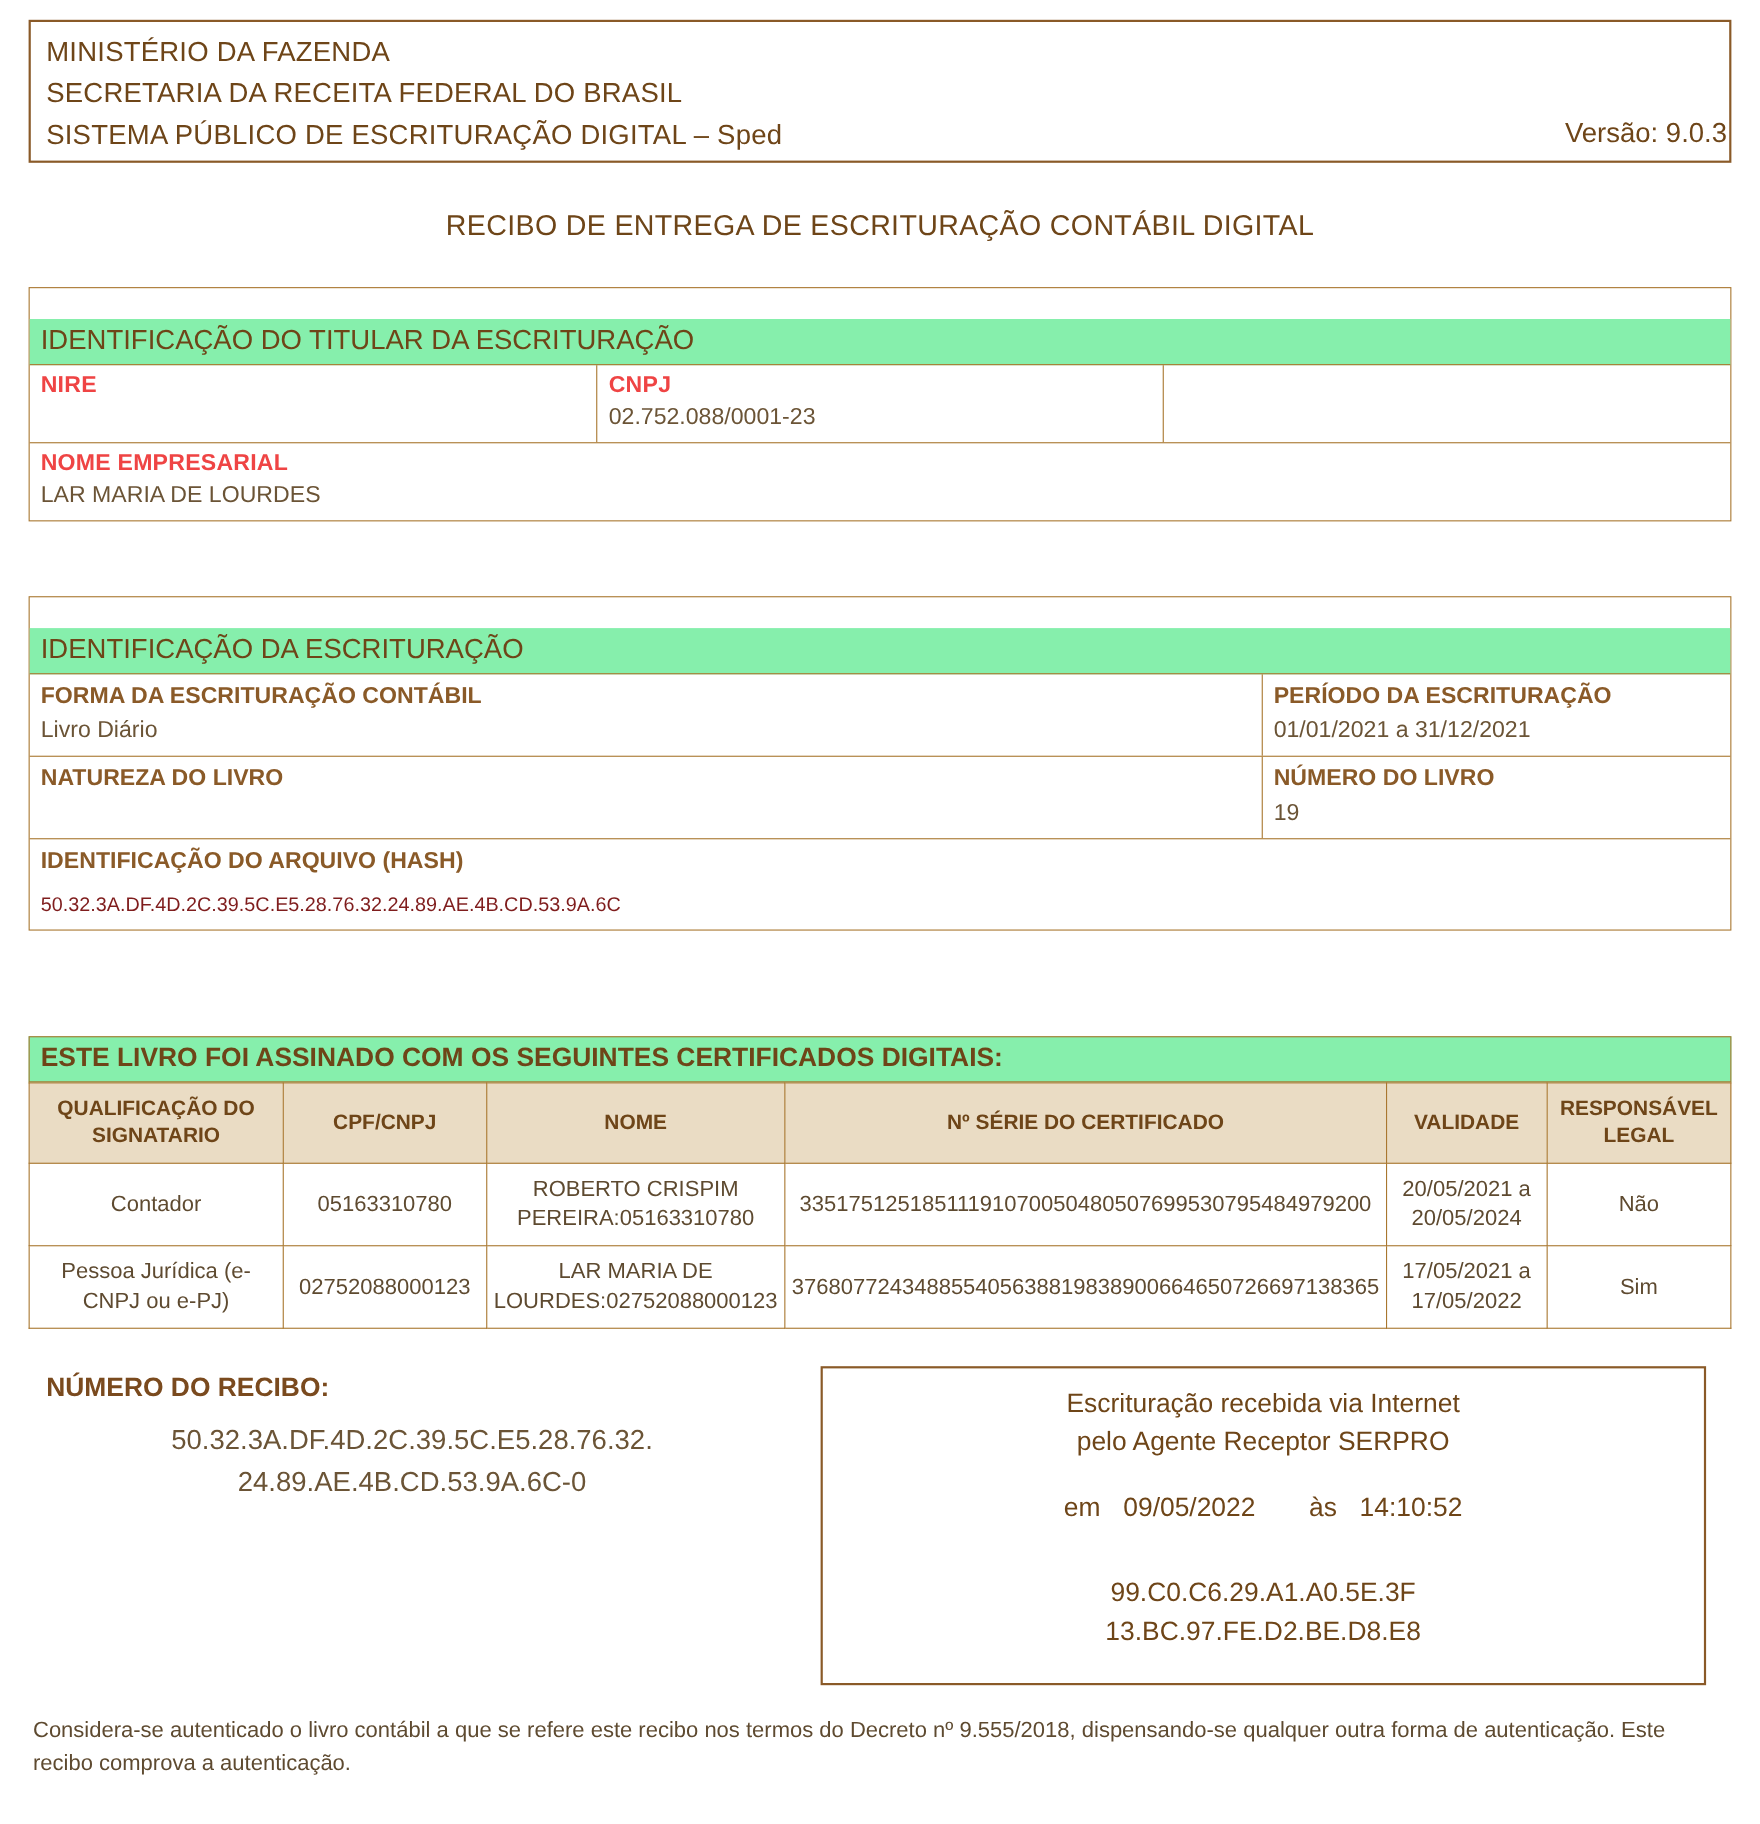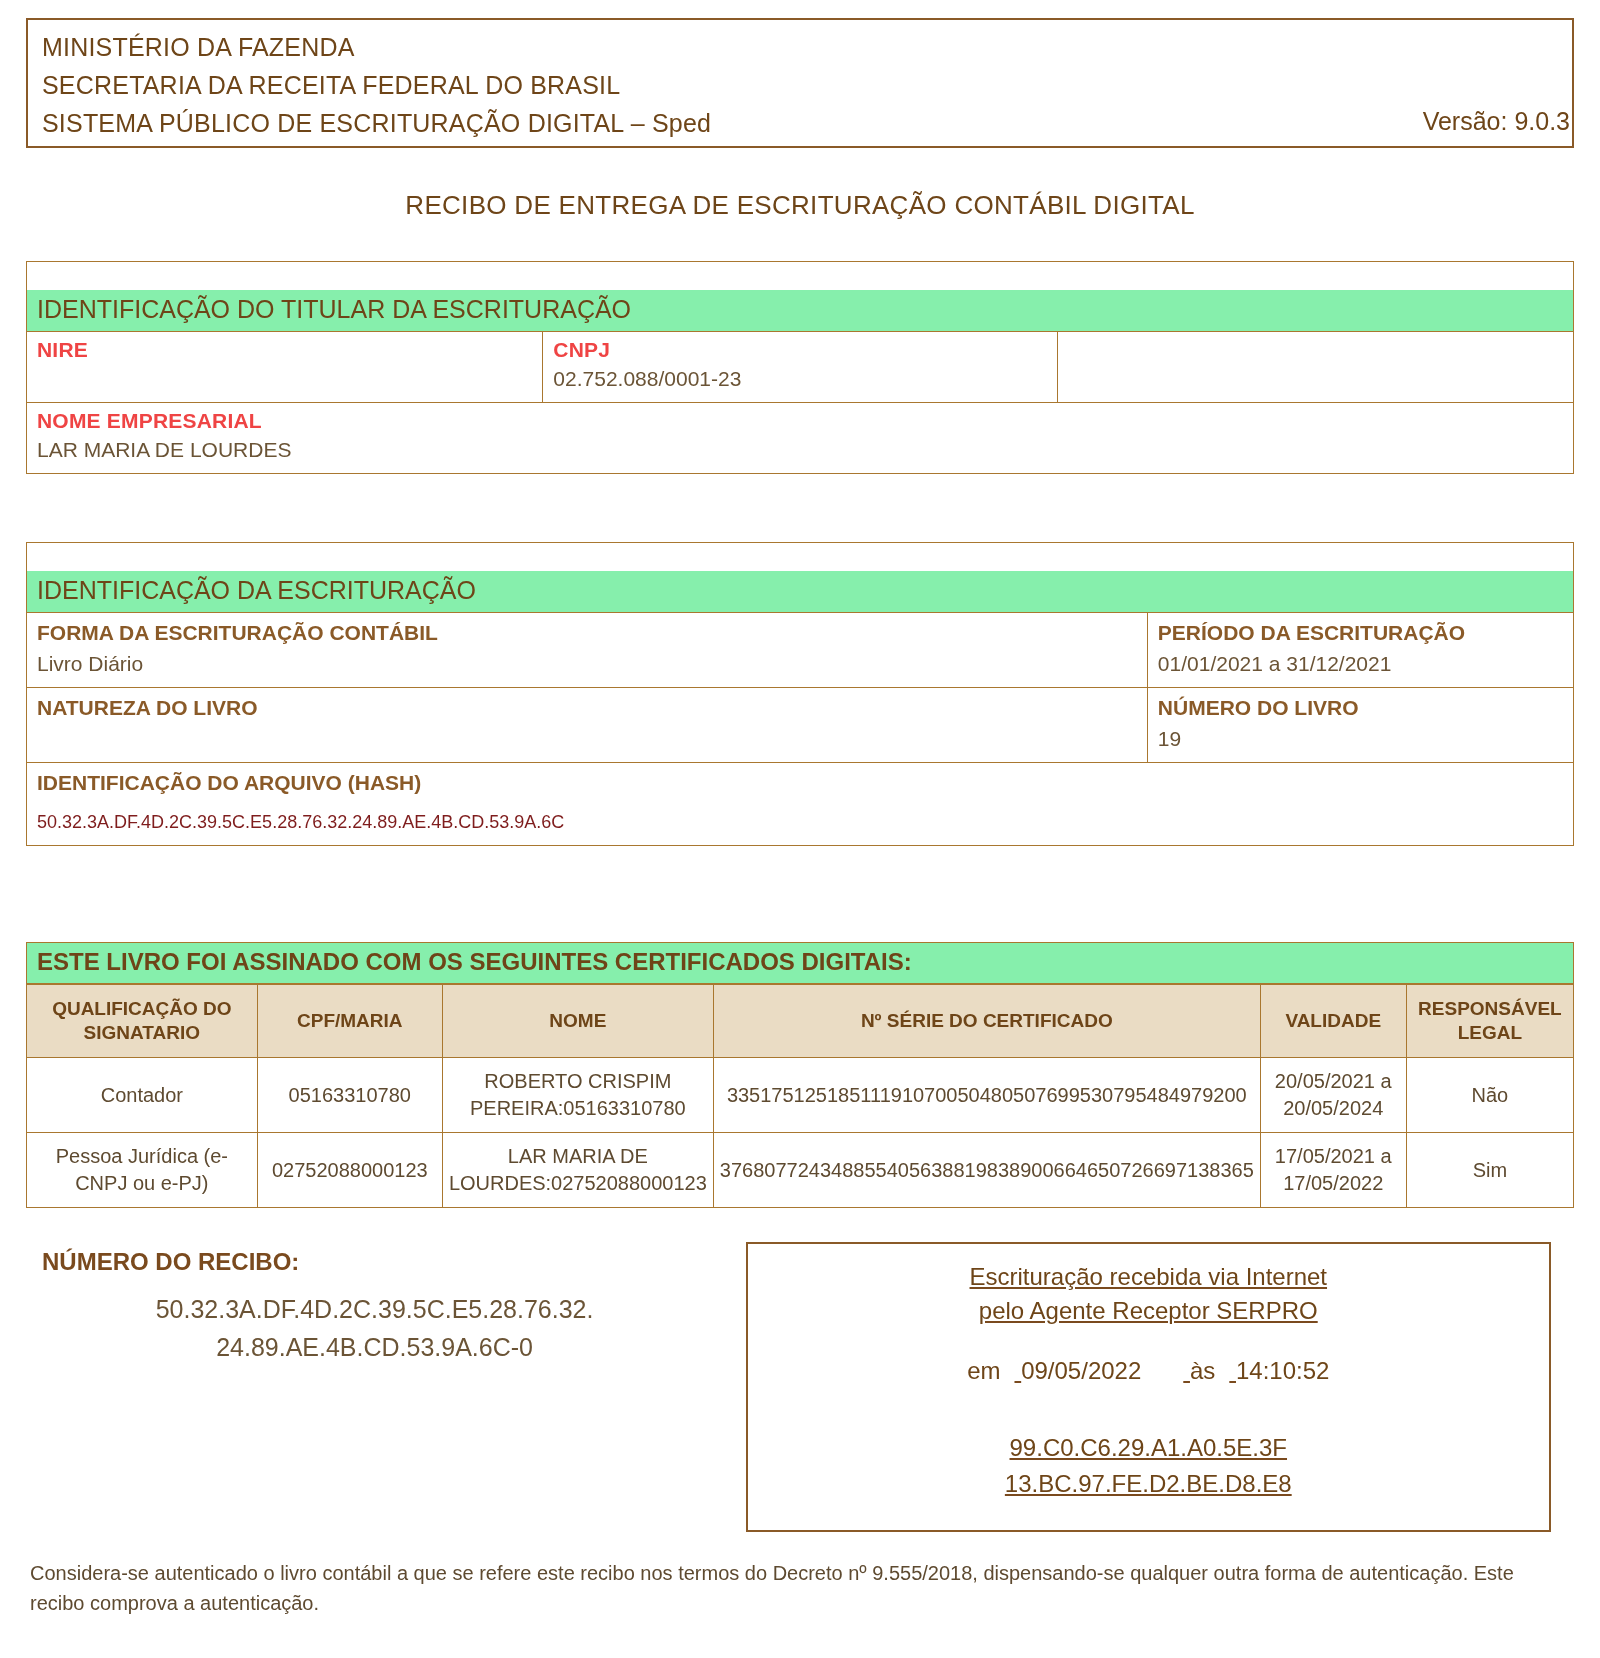--- a/index.html
+++ b/index.html
@@ -168,21 +168,20 @@
     text-align: center;
     padding: 0 34px;
   }
   .serpro-box {
     width: 52%;
     margin-left: 2.5%;
     border: 2px solid #8a5a28;
     padding: 16px 10px 22px 10px;
     text-align: center;
     min-height: 290px;
-    text-decoration: underline;
   }
   .serpro-line {
     font-size: 24px;
     color: #6e4518;
     line-height: 34px;
   }
   .serpro-datetime {
     font-size: 24px;
     color: #6e4518;
     margin-top: 26px;
@@ -272,21 +271,21 @@
   </div>
 
   <div class="spacer-58"></div>
 
   <div class="section" style="border:none;">
     <div class="section-title bold" style="border:1px solid #a9772f;">ESTE LIVRO FOI ASSINADO COM OS SEGUINTES CERTIFICADOS DIGITAIS:</div>
     <table class="certs">
       <thead>
         <tr>
           <th class="col-qual">QUALIFICAÇÃO DO SIGNATARIO</th>
-          <th class="col-cpf">CPF/MARIA</th>
+          <th class="col-cpf">CPF/CNPJ</th>
           <th class="col-nome">NOME</th>
           <th class="col-serie">Nº SÉRIE DO CERTIFICADO</th>
           <th class="col-val">VALIDADE</th>
           <th class="col-resp">RESPONSÁVEL LEGAL</th>
         </tr>
       </thead>
       <tbody>
         <tr>
           <td>Contador</td>
           <td>05163310780</td>

